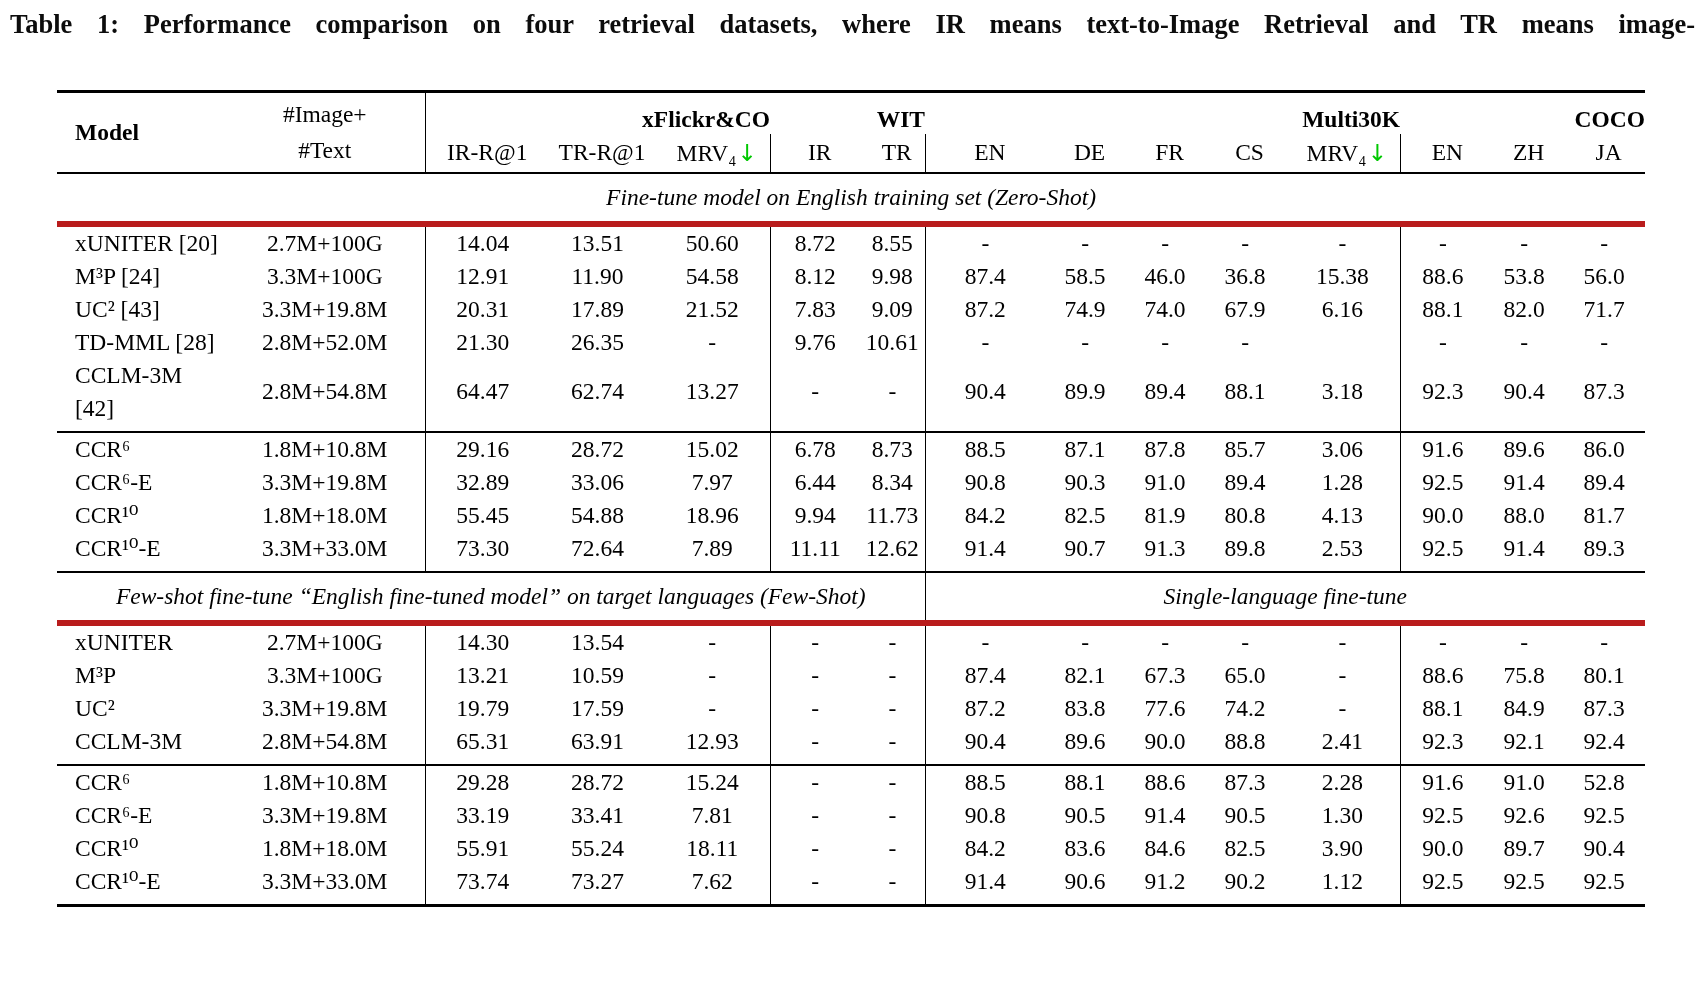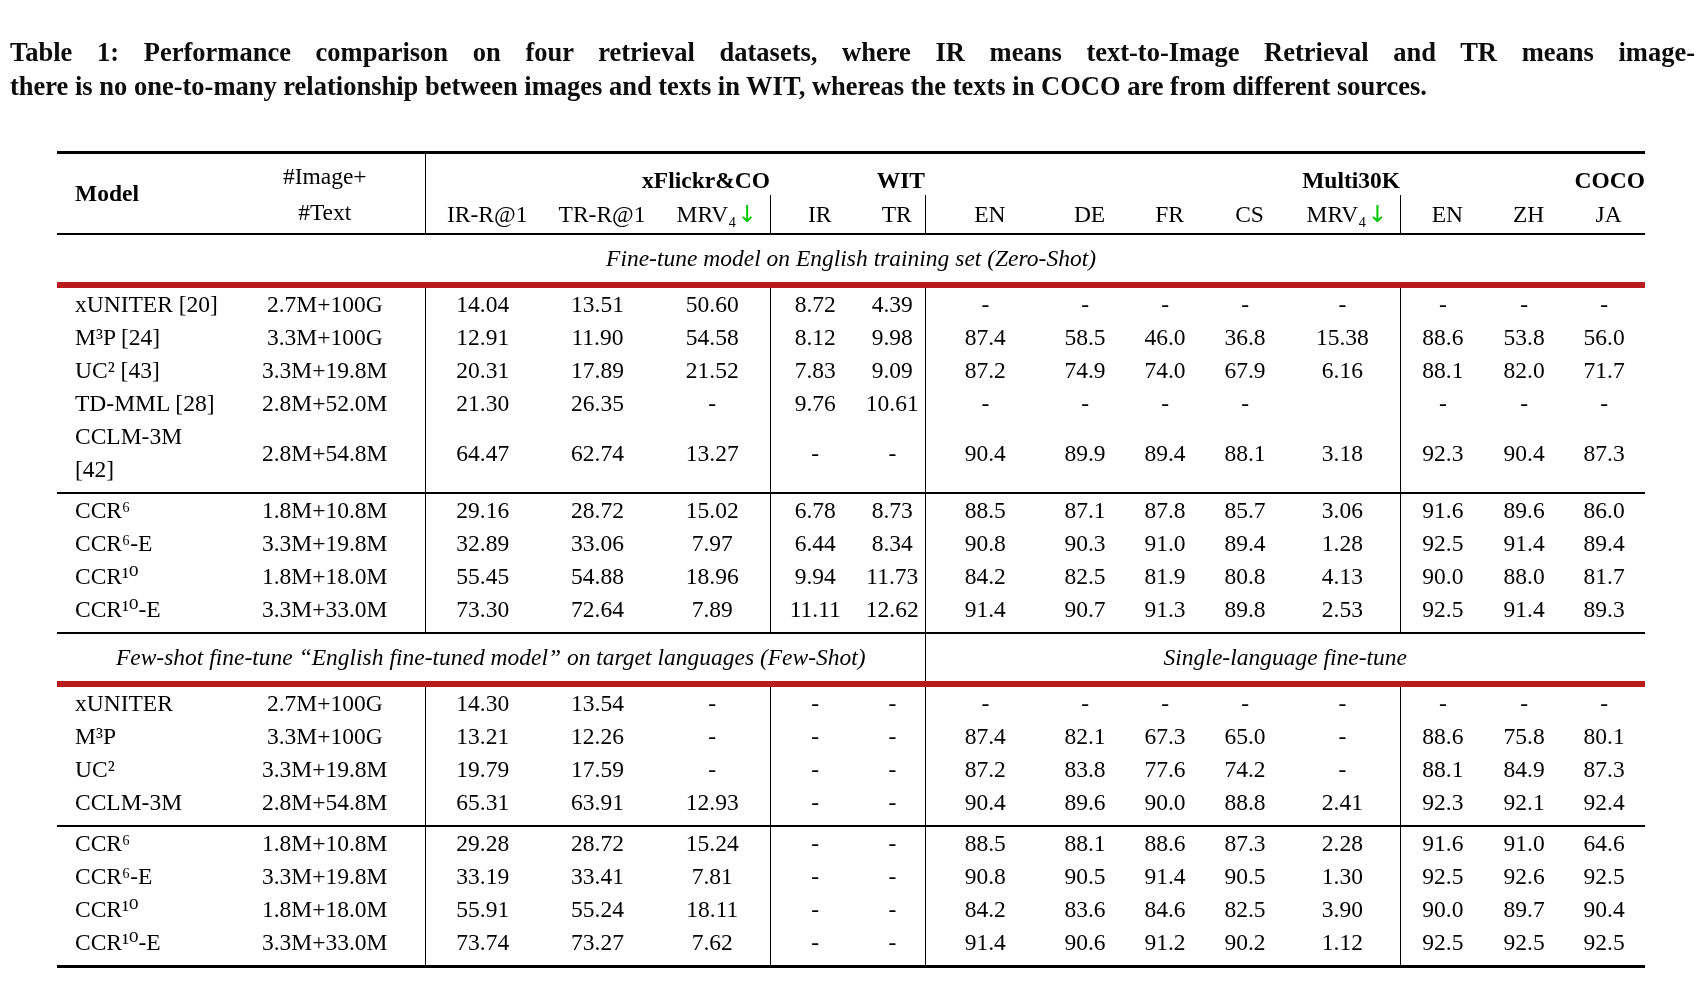--- a/index.html
+++ b/index.html
@@ -15,21 +15,20 @@
     font-family: "Liberation Serif", "DejaVu Serif", serif;
   }
 
   
   .caption {
     padding: 8px 12px 0 10px;
     font-weight: bold;
     font-size: 26.5px;
     line-height: 33.5px;
     color: #0c0c0c;
-    margin-top: 28px;
   }
   .cap-line {
     text-align: justify;
     text-align-last: justify;
   }
   .cap-line.last {
     text-align-last: left;
   }
   .caret {
     display: inline-block;
@@ -98,21 +97,20 @@
   tr.group-end td   { padding-bottom: 6px; }
   tr.rule td        { border-bottom: 2px solid #000; }
 
   .arrow { font-family: "DejaVu Sans", sans-serif; font-weight: normal; margin-left: 1px; }
 </style>
 </head>
 <body>
 
 <div class="caption">
   <div class="cap-line">Table 1: Performance comparison on four retrieval datasets, where IR means text-to-Image Retrieval and TR means image-</div>
-  <div class="cap-line last">there is no one-to-many relationship between images and texts in WIT, whereas the texts in COCO are from different sources.</div>
 </div>
 
 <table class="results">
   <colgroup>
     <col style="width:168px">
       <col style="width:200px">
     <col style="width:115px">
       <col style="width:115px">
       <col style="width:115px">
     <col style="width:90px">
@@ -158,21 +156,21 @@
       <tr class="section-row">
         <td colspan="15" class="section-title">Fine-tune model on English training set (Zero-Shot)</td>
       </tr>
       <tr class="group-start">
         <td class="model">xUNITER [20]</td>
         <td class="num">2.7M+100G</td>
         <td class="num vl">14.04</td>
         <td class="num">13.51</td>
         <td class="num">50.60</td>
         <td class="num vl">8.72</td>
-        <td class="num">4.39</td>
+        <td class="num">8.55</td>
         <td class="num vl">-</td>
         <td class="num">-</td>
         <td class="num">-</td>
         <td class="num">-</td>
         <td class="num">-</td>
         <td class="num vl">-</td>
         <td class="num">-</td>
         <td class="num">-</td>
       </tr>
       <tr class="">
@@ -329,21 +327,21 @@
         <td class="num">-</td>
         <td class="num">-</td>
         <td class="num vl">-</td>
         <td class="num">-</td>
         <td class="num">-</td>
       </tr>
       <tr class="">
         <td class="model">M³P</td>
         <td class="num">3.3M+100G</td>
         <td class="num vl">13.21</td>
-        <td class="num">12.26</td>
+        <td class="num">10.59</td>
         <td class="num">-</td>
         <td class="num vl">-</td>
         <td class="num">-</td>
         <td class="num vl">87.4</td>
         <td class="num">82.1</td>
         <td class="num">67.3</td>
         <td class="num">65.0</td>
         <td class="num">-</td>
         <td class="num vl">88.6</td>
         <td class="num">75.8</td>
@@ -391,21 +389,21 @@
         <td class="num">15.24</td>
         <td class="num vl">-</td>
         <td class="num">-</td>
         <td class="num vl">88.5</td>
         <td class="num">88.1</td>
         <td class="num">88.6</td>
         <td class="num">87.3</td>
         <td class="num">2.28</td>
         <td class="num vl">91.6</td>
         <td class="num">91.0</td>
-        <td class="num">64.6</td>
+        <td class="num">52.8</td>
       </tr>
       <tr class="">
         <td class="model">CCR⁶-E</td>
         <td class="num">3.3M+19.8M</td>
         <td class="num vl">33.19</td>
         <td class="num">33.41</td>
         <td class="num">7.81</td>
         <td class="num vl">-</td>
         <td class="num">-</td>
         <td class="num vl">90.8</td>

